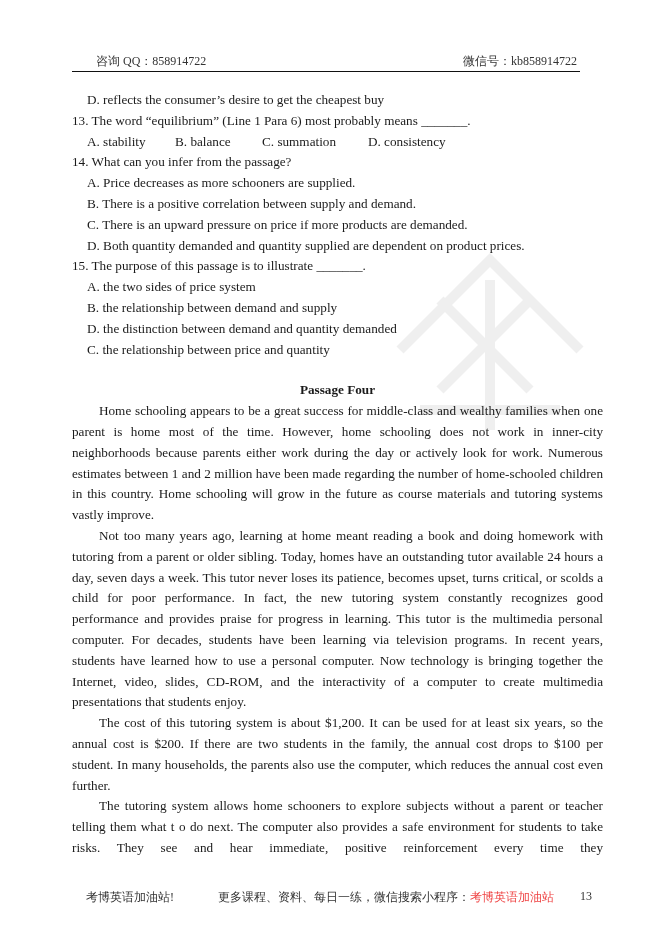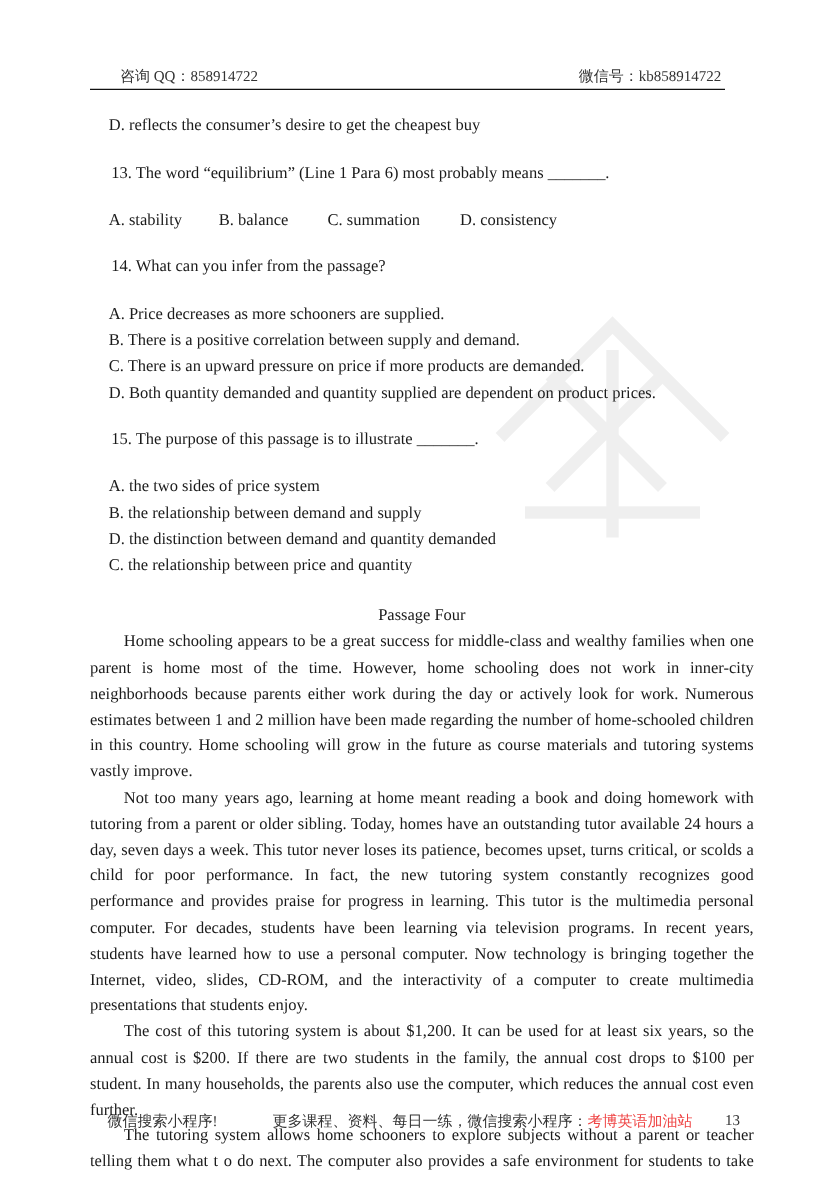--- a/index.html
+++ b/index.html
@@ -5,28 +5,28 @@
     html, body { margin: 0; padding: 0; background: #ffffff; }
     body { width: 665px; height: 945px; position: relative; overflow: hidden;
       font-family: "Liberation Serif", "DejaVu Serif", serif; color: #1a1a1a; }
     .watermark { position: absolute; left: 380px; top: 240px; width: 220px; height: 200px;
       opacity: 0.06; pointer-events: none; }
     .header { position: absolute; left: 72px; top: 51px; width: 508px; height: 20px;
       border-bottom: 1.5px solid #111; font-size: 12px; color: #333; }
     .header .left { position: absolute; left: 24px; top: 2px; }
     .header .right { position: absolute; right: 3px; top: 2px; }
     .content { position: absolute; left: 72px; top: 90px; width: 531px; font-size: 13.2px; line-height: 20.8px; }
-    .q { margin: 17px; padding: 0; }
+    .q { margin: 0; padding: 0; }
     .opt { margin: 0; padding-left: 15px; }
     .inline-opts { padding-left: 15px; display: flex; }
     .inline-opts span { display: inline-block; }
     .inline-opts .o1 { width: 88px; }
     .inline-opts .o2 { width: 87px; }
     .inline-opts .o3 { width: 106px; }
-    .passage-title { text-align: center; font-weight: normal; margin-top: 20px; margin-bottom: 0; }
+    .passage-title { text-align: center; font-weight: bold; margin-top: 20px; margin-bottom: 0; }
     .para { margin: 0; text-indent: 27px; text-align: justify; text-align-last: left; }
     .para.cont { text-align-last: justify; }
     .footer { position: absolute; left: 86px; top: 889px; width: 520px; height: 18px; font-size: 12px; color: #333; }
     .footer .f1 { position: absolute; left: 0; top: 0; }
     .footer .f2 { position: absolute; left: 132px; top: 0; }
     .footer .f2 .red { color: #ef4444; font-weight: normal; }
     .footer .pg { position: absolute; right: 14px; top: 0; }
   </style>
 </head>
 <body>
@@ -70,18 +70,18 @@
   <p class="opt">C. the relationship between price and quantity</p>
 
   <p class="passage-title">Passage Four</p>
   <p class="para">Home schooling appears to be a great success for middle-class and wealthy families when one parent is home most of the time. However, home schooling does not work in inner-city neighborhoods because parents either work during the day or actively look for work. Numerous estimates between 1 and 2 million have been made regarding the number of home-schooled children in this country. Home schooling will grow in the future as course materials and tutoring systems vastly improve.</p>
   <p class="para">Not too many years ago, learning at home meant reading a book and doing homework with tutoring from a parent or older sibling. Today, homes have an outstanding tutor available 24 hours a day, seven days a week. This tutor never loses its patience, becomes upset, turns critical, or scolds a child for poor performance. In fact, the new tutoring system constantly recognizes good performance and provides praise for progress in learning. This tutor is the multimedia personal computer. For decades, students have been learning via television programs. In recent years, students have learned how to use a personal computer. Now technology is bringing together the Internet, video, slides, CD-ROM, and the interactivity of a computer to create multimedia presentations that students enjoy.</p>
   <p class="para">The cost of this tutoring system is about $1,200. It can be used for at least six years, so the annual cost is $200. If there are two students in the family, the annual cost drops to $100 per student. In many households, the parents also use the computer, which reduces the annual cost even further.</p>
   <p class="para cont">The tutoring system allows home schooners to explore subjects without a parent or teacher telling them what t o do next. The computer also provides a safe environment for students to take risks. They see and hear immediate, positive reinforcement every time they</p>
 </div>
 
 <div class="footer">
-  <span class="f1">微信搜索小程序!</span>
+  <span class="f1">考博英语加油站!</span>
   <span class="f2">
     <span>更多课程、资料、每日一练，微信搜索小程序：</span><span class="red">考博英语加油站</span>
   </span>
   <span class="pg">13</span>
 </div>
 
 </body></html>

